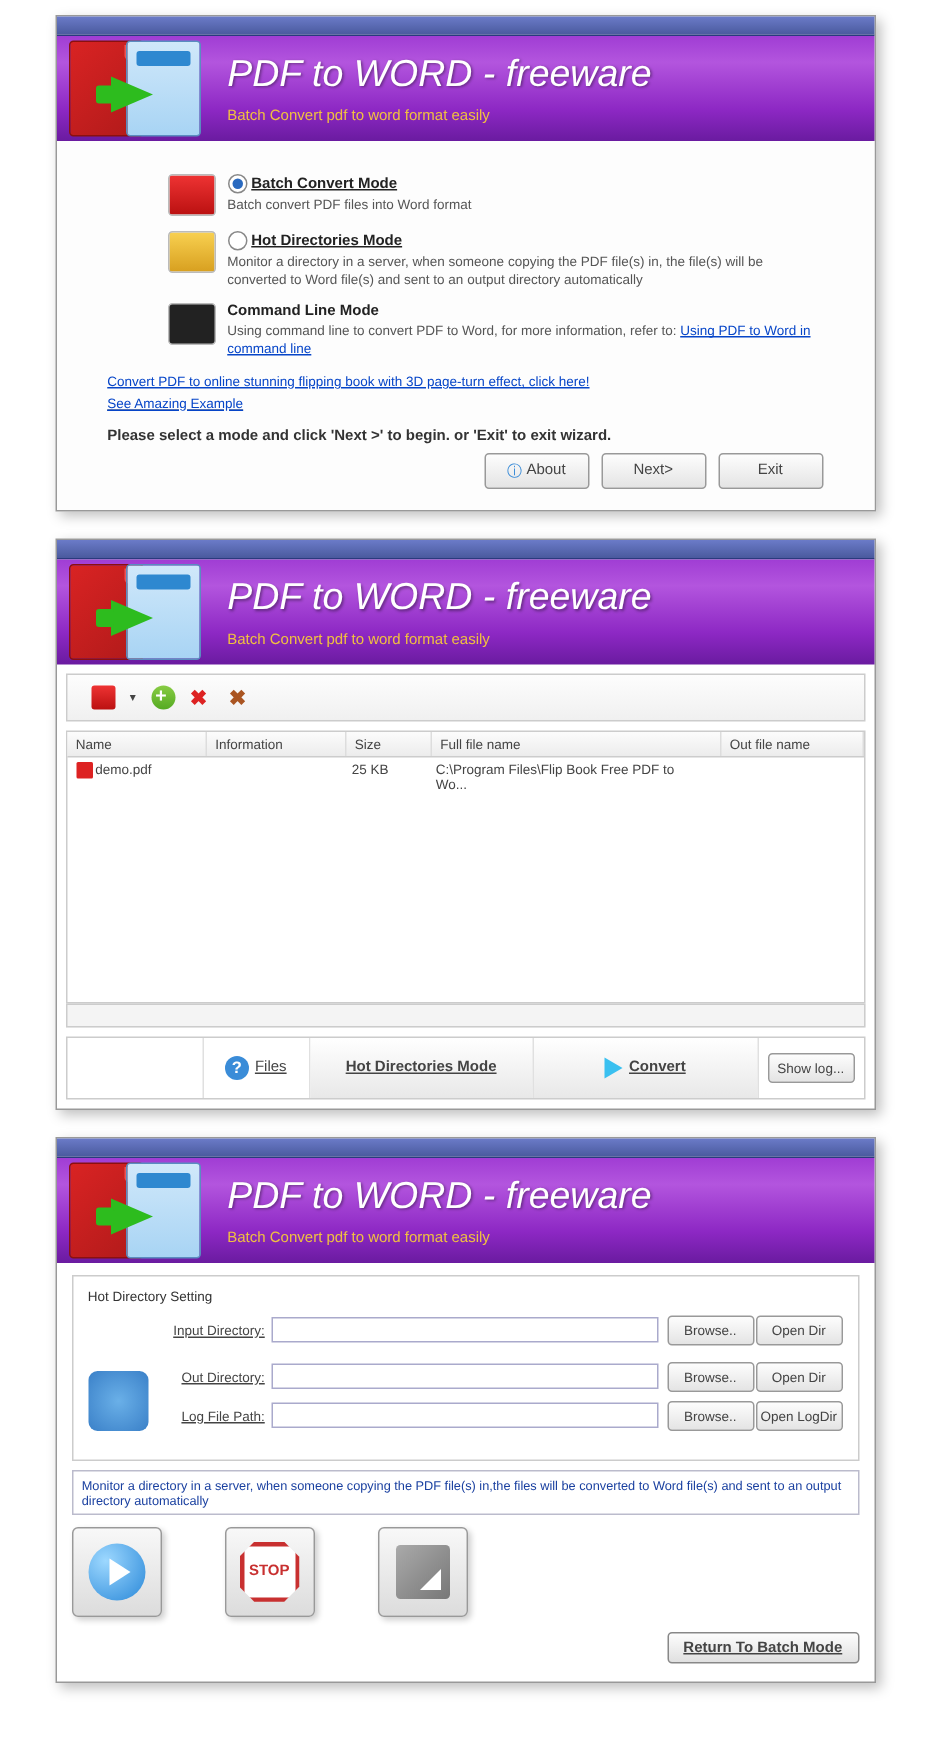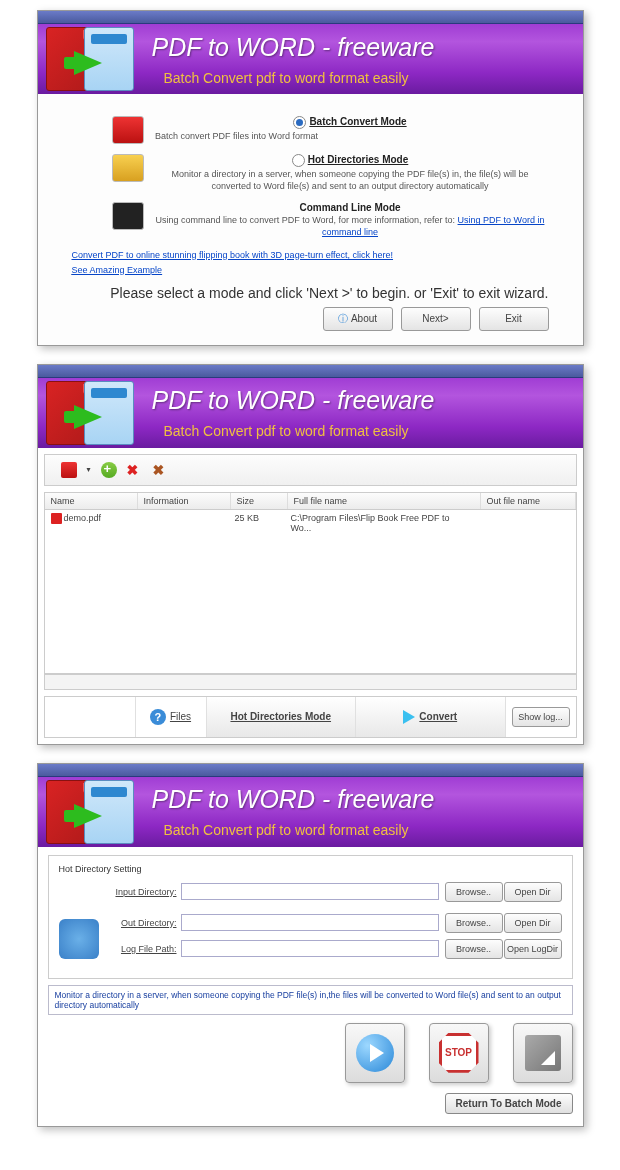--- a/index.html
+++ b/index.html
@@ -8,34 +8,34 @@
 .header { height:70px; background:linear-gradient(to bottom,#a03dd4 0%,#b355de 25%,#8d28c4 70%,#6a1ba0 100%); position:relative; overflow:hidden; display:flex; align-items:center; }
 .logo { display:flex; align-items:center; margin-left:8px; position:relative; }
 .logo-pdf { width:48px; height:62px; background:linear-gradient(135deg,#d92323,#b01a1a); border-radius:3px; border:1px solid #8a1010; position:relative; }
 .logo-pdf::before { content:""; position:absolute; top:2px; right:2px; width:10px; height:10px; background:#e55; border-radius:0 0 0 3px; }
 .logo-word { width:48px; height:62px; background:linear-gradient(#d0e8fa,#a8d4f4); border:1px solid #5a8cc0; border-radius:3px; position:relative; margin-left:-12px; }
 .logo-word-bar { position:absolute; top:6px; left:6px; right:6px; height:10px; background:#2e88d0; border-radius:2px; }
 .logo-arrow { position:absolute; left:28px; top:24px; width:0; height:0; border-left:28px solid #2dbc1e; border-top:12px solid transparent; border-bottom:12px solid transparent; z-index:5; }
 .logo-arrow::before { content:""; position:absolute; left:-38px; top:-6px; width:12px; height:12px; background:#2dbc1e; border-radius:2px; }
 .header-txt { margin-left:18px; }
 .header-title { font-size:25px; color:#fff; font-style:italic; font-weight:normal; text-shadow:1px 1px 2px rgba(0,0,0,.4); }
-.header-sub { font-size:14px; color:#f0c040; margin-top:8px; text-align:center; padding-right:14px; }
+.header-sub { font-size:10px; color:#f0c040; margin-top:8px; text-align:left; padding-right:14px; }
 .body { padding:22px 34px 14px; background: #fdfdfd;}
 .mode { display:flex; margin-bottom:10px; }
 .mode-icon { width:30px; height:26px; margin-right:8px; background:#eee; border:1px solid #bbb; border-radius:3px; display:inline-block; position:relative; flex-shrink:0;}
 .mode-icon.pdf { background:linear-gradient(#e33,#b11);}
 .mode-icon.fold { background:linear-gradient(#f8d050,#d8a020);}
 .mode-icon.dvd { background:#222;color:#fff;}
 .mode-txt { flex:1; }
 .mode-title { font-size:10px; font-weight:bold; color:#222; text-decoration:underline; }
 .mode-radio { width:11px; height:11px; border-radius:50%; border:1px solid #888; display:inline-block; vertical-align:middle; margin-right:3px; background:#fff; position:relative;}
 .mode-radio.sel::after { content:""; position:absolute; left:2px; top:2px; width:7px; height:7px; border-radius:50%; background:#2a6ac0;}
 .mode-desc { font-size:9px; color:#555; margin-top:2px; max-width:430px; line-height:1.3;}
 .link { color:#0645c8; text-decoration:underline; font-size:9px; cursor:pointer;}
-.hint { font-size:14px; color:#333; text-align:right; margin-top:10px;}
+.hint { font-size:10px; color:#333; text-align:left; margin-top:10px;font-weight:bold;}
 .btnrow { display:flex; justify-content:flex-end; gap:8px; margin-top:6px;}
 .btn { width:68px; height:22px; background:linear-gradient(#fdfdfd,#e4e4e4); border:1px solid #999; border-radius:3px; font-size:10px; display:flex; align-items:center; justify-content:center; cursor:pointer;}
 .btn.sm { width:56px; height:18px; font-size:9px;}
 .toolbar { height:30px; border:1px solid #ccc; margin:6px; display:flex; align-items:center; gap:10px; padding-left:16px; background:linear-gradient(#fdfdfd,#f0f0f0);}
 .tb-ic { width:16px; height:16px; display:inline-block;}
 .ic-add { background:linear-gradient(#8c4,#5a2); border-radius:50%; position:relative;} .ic-add::after{content:"+";color:#fff;position:absolute;left:3px;top:-1px;font-weight:bold;font-size:13px;}
 .ic-x { color:#d22; font-weight:bold; font-size:14px;}
 .ic-x2 { color:#a52; font-weight:bold; font-size:14px;}
 .filelist { border:1px solid #ccc; margin:0 6px; height:180px; position:relative;}
 .fl-head { display:flex; background:linear-gradient(#fcfcfc,#ececec); border-bottom:1px solid #ccc; font-size:9px;align-items:flex-end;}
@@ -55,50 +55,50 @@
 .fieldset { border:1px solid #ccc; padding:8px 10px 8px;}
 .legend { font-size:9px; color:#333; margin-bottom:8px;}
 .hd-row { display:flex; align-items:center; margin-bottom:5px;}
 .hd-icon { width:40px; height:40px; margin-right:10px; border-radius:6px; background:radial-gradient(circle,#6ab0e8,#3a80c8); position:relative; flex-shrink:0;}
 .hd-fields { flex:1;}
 .fld { display:flex; align-items:center; margin-bottom:6px;}
 .fld-lbl { width:68px; font-size:9px; text-align:right; padding-right:4px; text-decoration:underline;}
 .fld-inp { flex:1; height:15px; border:1px solid #aac; background:#fff;}
 .fld-btns { display:flex; gap:1px; margin-left:6px;}
 .note { border:1px solid #bbc; padding:4px 6px; font-size:8.5px; color:#1a40a0; margin-top:6px;}
-.bigbtns { display:flex; justify-content:flex-end; gap:24px; margin-top:8px;}
+.bigbtns { display:flex; justify-content:flex-start; gap:42px; margin-top:8px;}
 .bigbtn { width:58px; height:58px; border:1px solid #999; border-radius:4px; background:linear-gradient(#f8f8f8,#dcdcdc); display:flex; align-items:center; justify-content:center; box-shadow:2px 2px 4px rgba(0,0,0,.2);}
 .bb-play { width:38px; height:38px; border-radius:50%; background:radial-gradient(circle at 30% 30%,#9dd8ff,#2a88d8); display:flex; align-items:center; justify-content:center;}
 .bb-play::after{content:"";border-left:14px solid #fff;border-top:9px solid transparent;border-bottom:9px solid transparent;margin-left:4px;}
 .bb-stop { width:34px; height:34px; border:3px solid #c83030; border-radius:5px; color:#c83030; font-size:10px; font-weight:bold; display:flex; align-items:center; justify-content:center; background:#fff; clip-path:polygon(25% 0,75% 0,100% 25%,100% 75%,75% 100%,25% 100%,0 75%,0 25%);}
 .bb-min { width:36px; height:36px; background:linear-gradient(135deg,#aaa,#777); border-radius:3px; position:relative;}
 .bb-min::after{content:"";position:absolute;right:6px;bottom:6px;border-right:14px solid #fff;border-top:14px solid transparent;}
 .ret { text-align:right; margin-top:10px;}
-.ret-btn { display:inline-block; padding:4px 10px; background:linear-gradient(#fdfdfd,#e0e0e0); border:1px solid #888; border-radius:3px; font-size:10px; font-weight:bold;}
+.ret-btn { display:inline-block; padding:4px 10px; background:linear-gradient(#fdfdfd,#e0e0e0); border:1px solid #888; border-radius:3px; font-size:10px; font-weight:bold;text-decoration:underline;}
 </style>
 </head>
 <body>
 
 <div class="window">
   <div class="titlebar"></div>
   <div class="header">
     <div class="logo">
       <div class="logo-pdf"></div>
         <div class="logo-word">
           <div class="logo-word-bar"></div>
         </div>
         <div class="logo-arrow"></div>
     </div>
     <div class="header-txt">
       <div class="header-title">PDF to WORD - freeware</div>
       <div class="header-sub">Batch Convert pdf to word format easily</div>
     </div>
   </div>
   <div class="body">
-    <div style="padding-left:40px;text-align:center;">
+    <div style="padding-left:40px;">
     <div class="mode">
       <span class="mode-icon pdf"></span>
       <div class="mode-txt">
         <div><span class="mode-radio sel"></span><span class="mode-title">Batch Convert Mode</span></div>
         <div class="mode-desc" style="max-width:170px;">Batch convert PDF files into Word format</div>
       </div>
     </div>
     <div class="mode">
       <span class="mode-icon fold"></span>
       <div class="mode-txt">

